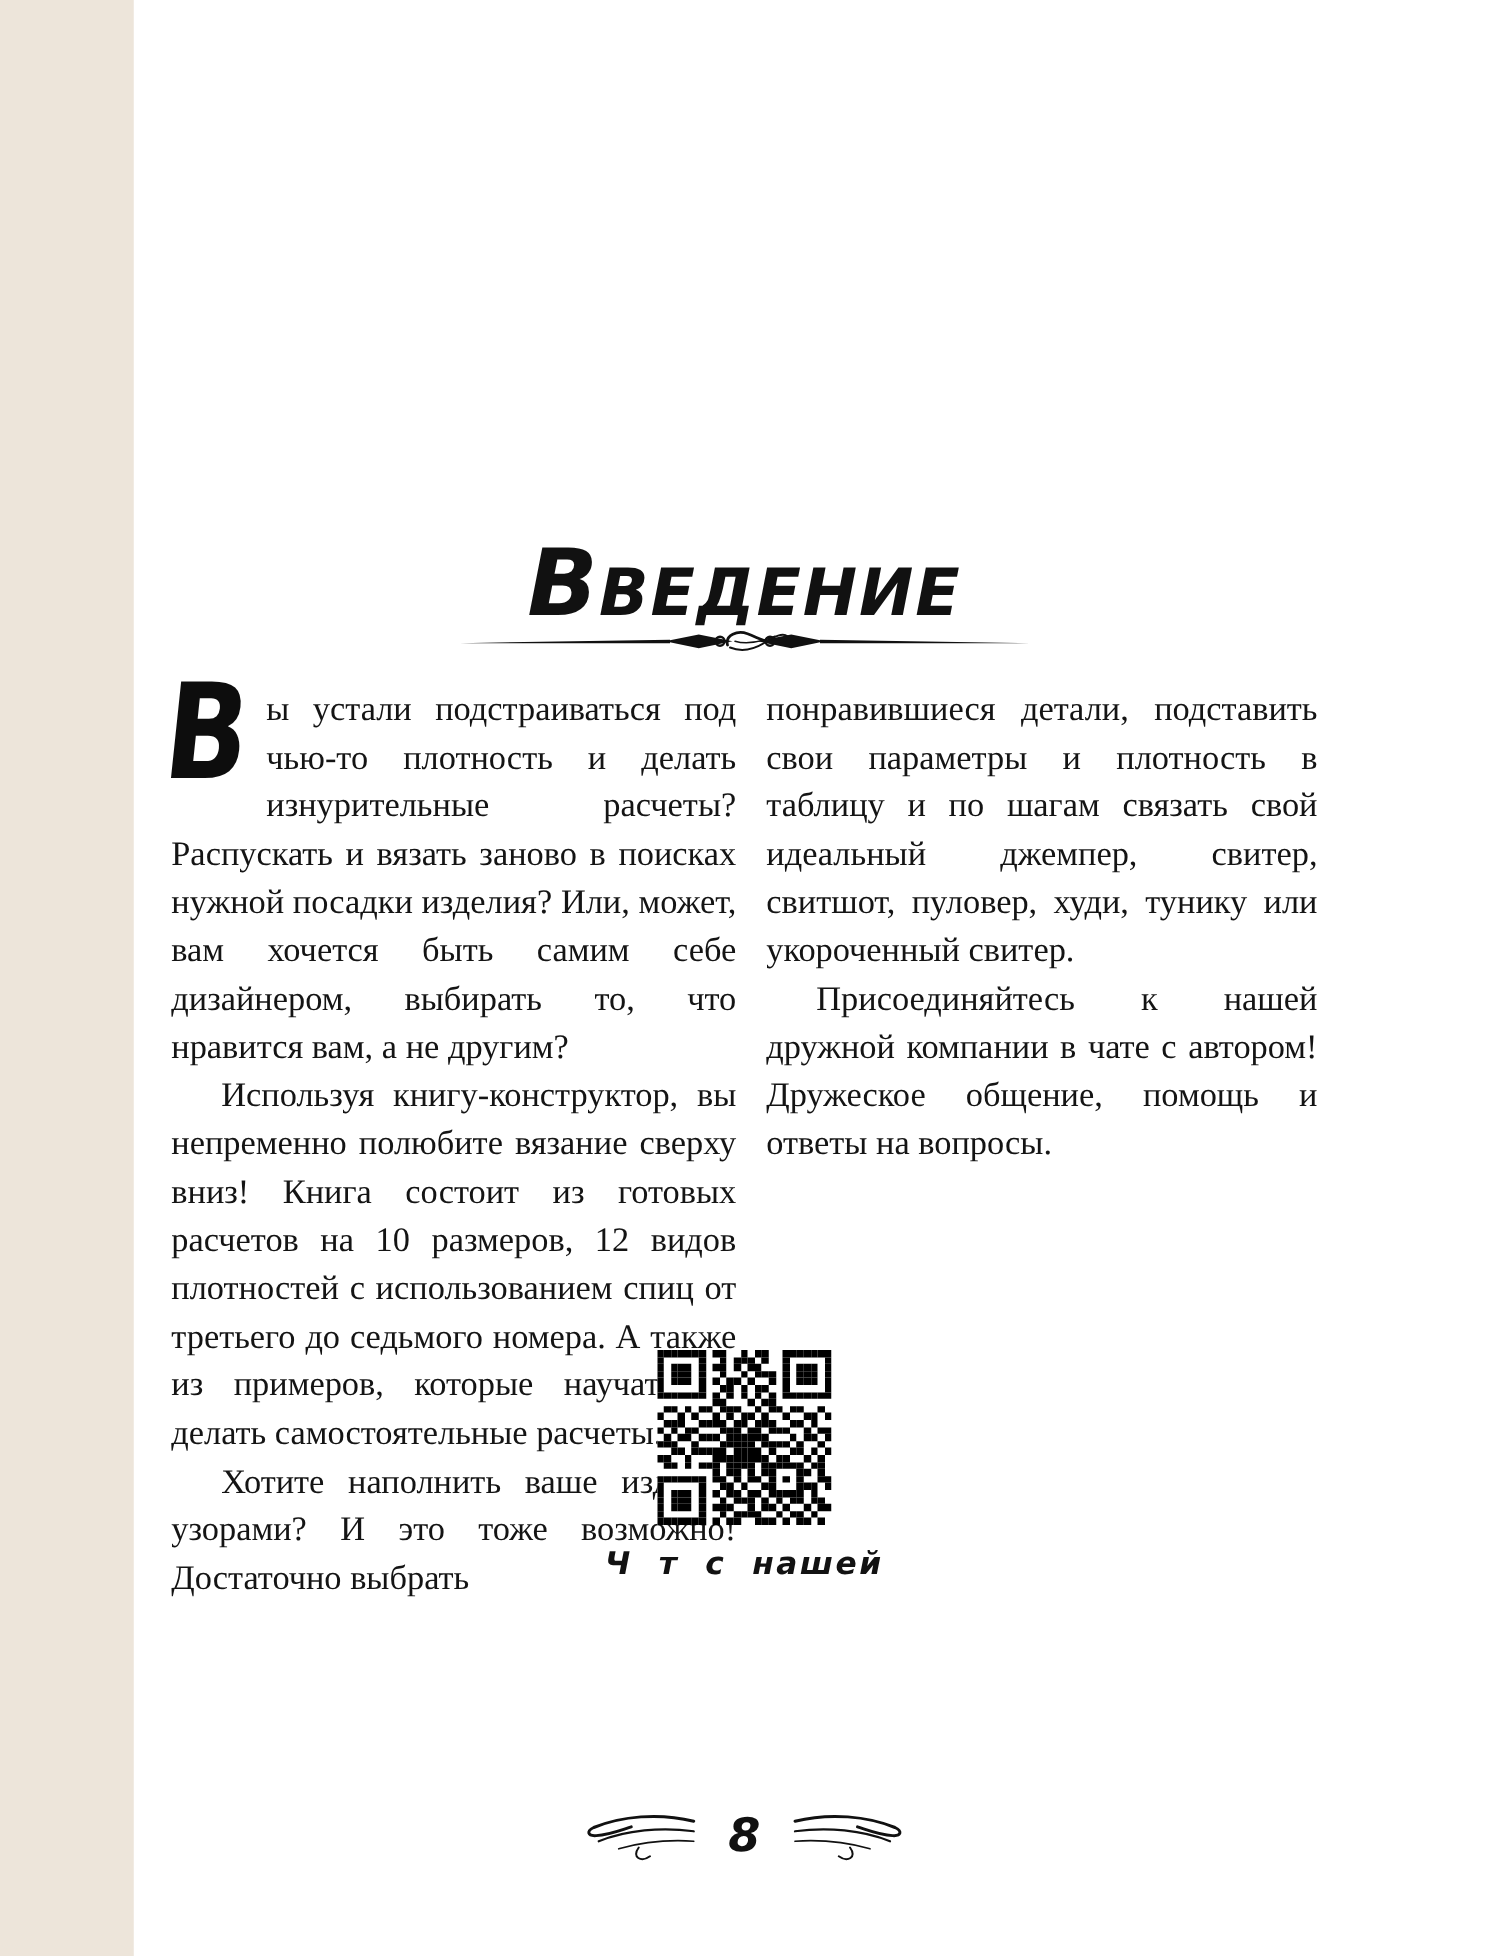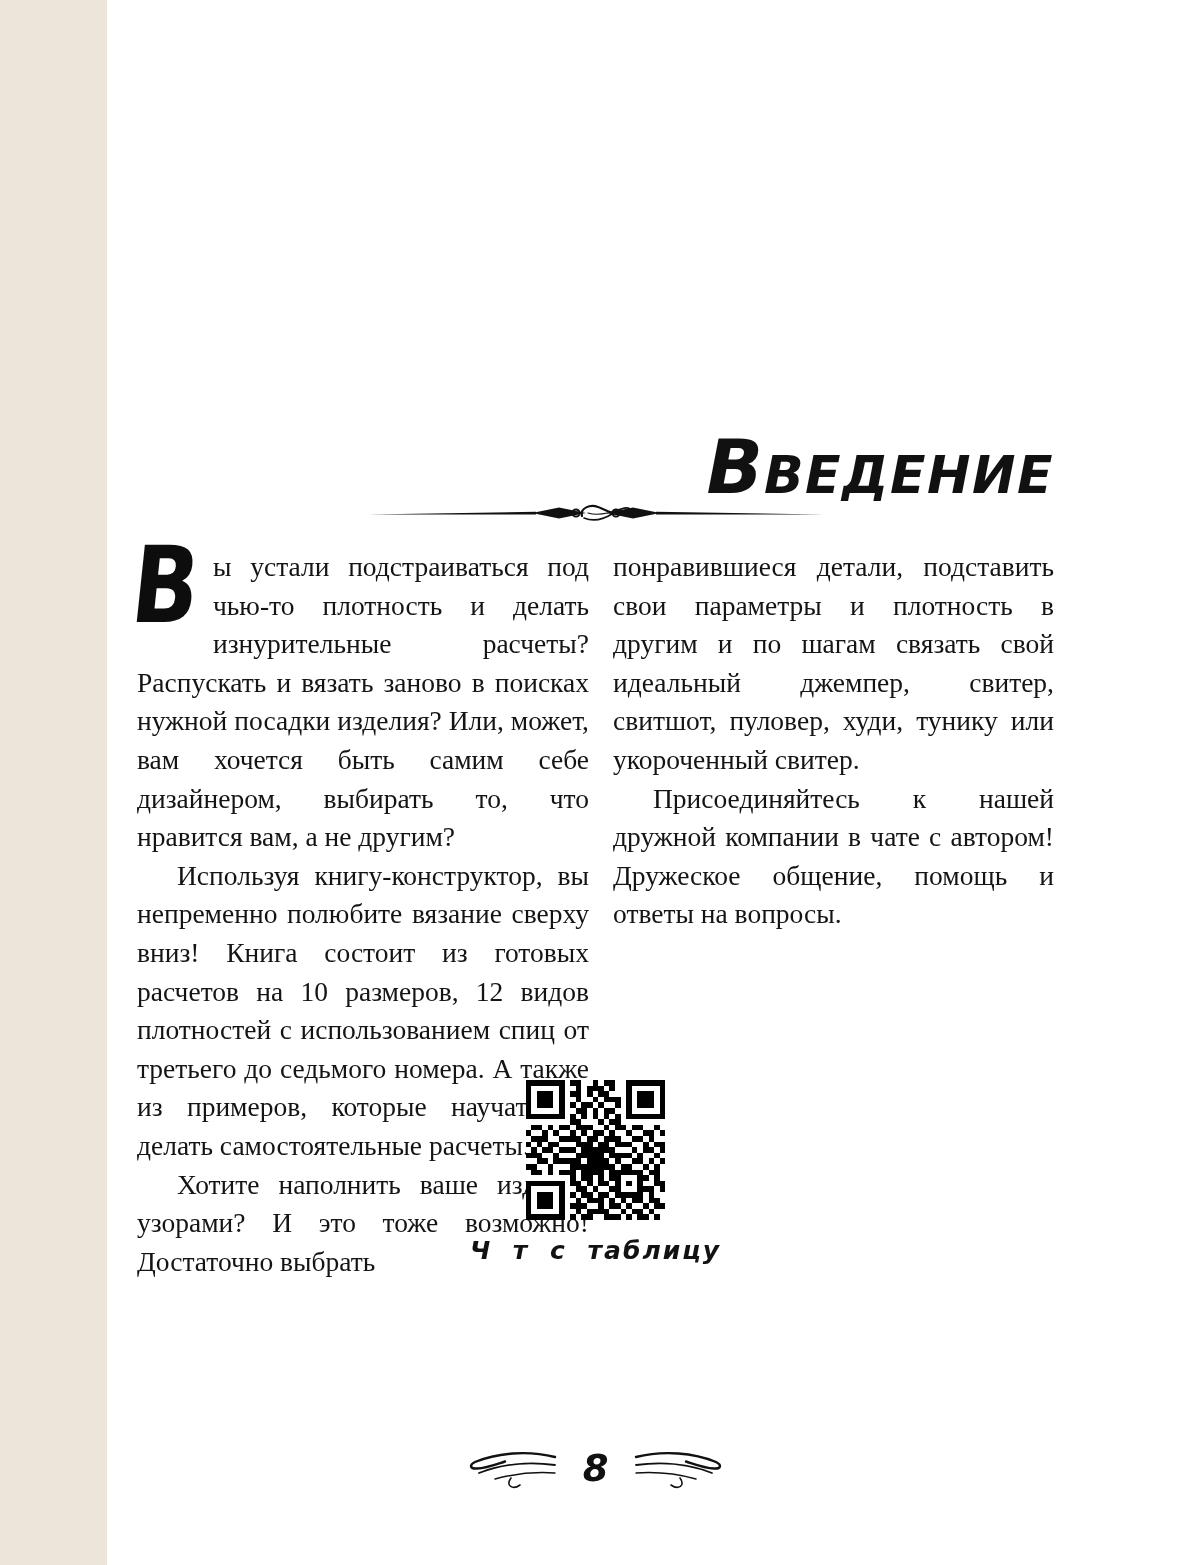--- a/index.html
+++ b/index.html
@@ -21,21 +21,21 @@
   }
   .content {
     position: absolute;
     left: 137px; top: 0;
     width: 917px; height: 100%;
   }
   .title-block {
     position: absolute;
     left: 0; top: 424px;
     width: 100%;
-    text-align: right;
+    text-align: center;
     font-family: "DejaVu Sans", sans-serif;
     font-weight: bold;
     font-style: italic;
     color: #111111;
     white-space: nowrap;
   }
   .title-block .t-initial {
     font-size: 74px;
     letter-spacing: 1px;
   }
@@ -148,21 +148,21 @@
       </g>
     </svg>
 
     <div class="columns">
       <div class="col col-left">
         <p><span class="dropcap">В</span><span>ы устали подстраиваться под чью-то плотность и делать изнурительные расчеты? Распускать и вязать заново в поисках нужной посадки изделия? Или, может, вам хочется быть самим себе дизайнером, выбирать то, что нравится вам, а не другим?</span></p>
         <p class="indent">Используя книгу-конструктор, вы непременно полюбите вязание сверху вниз! Книга состоит из готовых расчетов на 10 размеров, 12 видов плотностей с использованием спиц от третьего до седьмого номера. А также из примеров, которые научат вас делать самостоятельные расчеты.</p>
         <p class="indent">Хотите наполнить ваше изделие узорами? И это тоже возможно! Достаточно выбрать</p>
       </div>
       <div class="col col-right">
-        <p>понравившиеся детали, подставить свои параметры и плотность в другим и по шагам связать свой идеальный джемпер, свитер, свитшот, пуловер, худи, тунику или укороченный свитер.</p>
+        <p>понравившиеся детали, подставить свои параметры и плотность в таблицу и по шагам связать свой идеальный джемпер, свитер, свитшот, пуловер, худи, тунику или укороченный свитер.</p>
         <p class="indent">Присоединяйтесь к нашей дружной компании в чате с автором! Дружеское общение, помощь и ответы на вопросы.</p>
       </div>
     </div>
 
     <div class="qr-block">
       <div class="qr-grid">
           <div class="m"></div>
           <div class="m"></div>
           <div class="m"></div>
           <div class="m"></div>
@@ -781,21 +781,21 @@
           <div class="m"></div>
           <div></div>
           <div class="m"></div>
           <div></div>
           <div class="m"></div>
           <div class="m"></div>
           <div></div>
           <div class="m"></div>
           <div></div>
         </div>
-      <div class="qr-caption">Ч т с  таблицу</div>
+      <div class="qr-caption">Ч т с  нашей</div>
     </div>
 
     <div class="footer">
       <svg class="flourish left" width="92" height="46" viewBox="0 0 92 46">
         <g fill="none" stroke="#111" stroke-linecap="round">
           <path stroke-width="2.4" d="M90,9 C62,2 32,5 10,14 C4,17 5,21 12,20.5 C22,20 32,16 40,13.5"></path>
           <path stroke-width="1.8" d="M90,17 C64,13.5 36,16 14,25"></path>
           <path stroke-width="1.4" d="M90,25 C68,23.5 48,26 30,31"></path>
           <path stroke-width="1.6" d="M46,30 C40,38 48,42 55,37"></path>
         </g>

